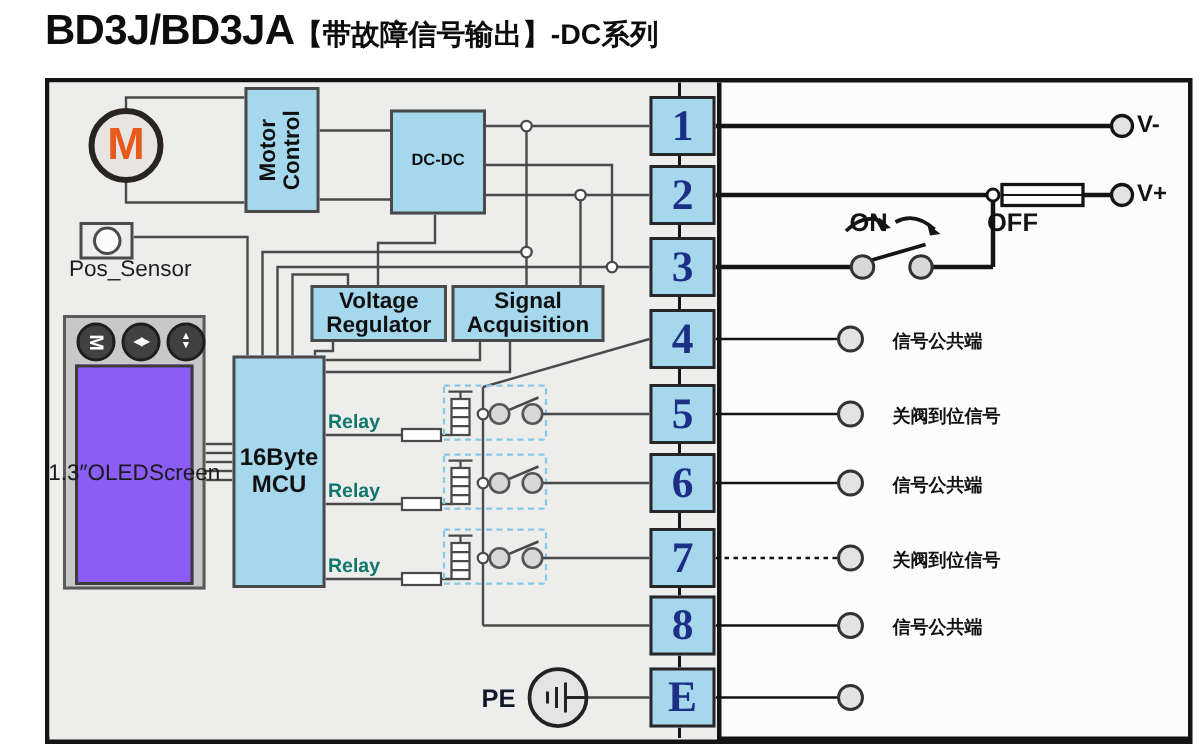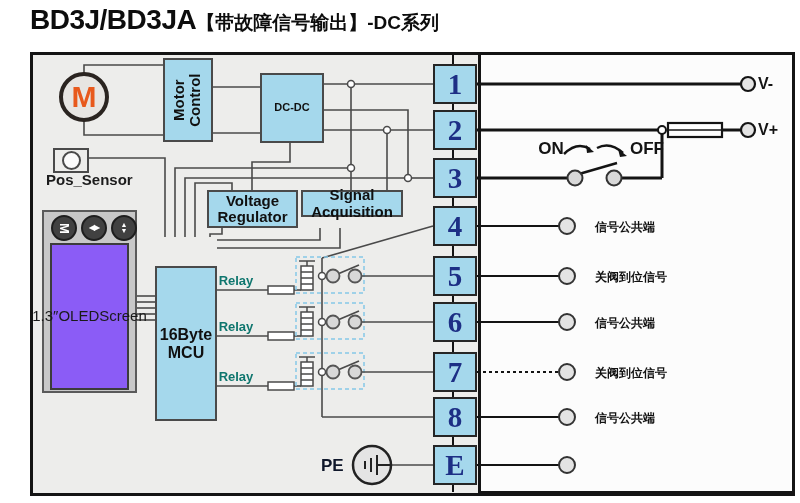--- a/index.html
+++ b/index.html
@@ -27,36 +27,36 @@
         display:flex;align-items:center;justify-content:center;
         font-family:"Liberation Serif",serif;font-size:29px;font-weight:bold;
         color:#1d2f85;z-index:4;}
   
   .motor-lbl{left:66px;top:79px;width:36px;height:36px;display:flex;align-items:center;
         justify-content:center;font-size:30px;font-weight:bold;color:#e8591c;z-index:4;}
   
   .pos-box{left:53px;top:148px;width:36px;height:25px;background:#ededeb;
         border:2px solid #4a4a4a;z-index:4;display:flex;align-items:center;justify-content:center;}
   .pos-circ{width:15px;height:15px;border:2px solid #4a4a4a;border-radius:50%;background:#fbfbfb;}
-  .pos-lbl{left:46px;top:171px;font-size:15px;font-weight:bold;color:#1c1c1c;z-index:4;}
+  .pos-lbl{left:46px;top:171px;font-size:15px;font-weight:normal;color:#1c1c1c;z-index:4;}
   
   .oled-panel{left:42px;top:210px;width:95px;height:183px;background:#c8c8c8;
         border:2px solid #5a5a5a;z-index:4;}
   .oled-screen{left:50px;top:243px;width:79px;height:147px;background:#8b5cf6;
         border:2px solid #3c3c3c;z-index:5;display:flex;
         align-items:center;justify-content:center;font-size:15px;color:#1a1a1a;line-height:1.25;}
   .btn{width:26px;height:26px;border-radius:50%;background:#414141;border:2px solid #1e1e1e;
         color:#fff;display:flex;flex-direction:column;align-items:center;justify-content:center;
         z-index:6;}
   .btn .m{font-size:13px;font-weight:bold;transform:rotate(90deg);line-height:1;}
   .btn .lr{font-size:8px;letter-spacing:-1px;line-height:1;}
   .btn .ud{font-size:7px;line-height:0.85;}
   
   .relay-lbl{width:60px;text-align:center;font-size:13px;font-weight:bold;color:#0f766e;z-index:4;}
-  .onoff{font-size:17px;font-weight:bold;color:#141414;text-align:center;z-index:4;}
+  .onoff{font-size:17px;font-weight:bold;color:#141414;text-align:center;z-index:4;margin-left:28px;}
   .pw{font-size:16px;font-weight:bold;color:#141414;z-index:4;}
   .pe{left:321px;top:456px;font-size:17px;font-weight:bold;color:#0f172a;z-index:4;}
   .sig{left:595px;font-size:12px;font-weight:bold;color:#111;z-index:4;white-space:nowrap;}
 </style>
 </head>
 <body>
 
 <div id="app">
 
   <div class="abs title">
@@ -244,25 +244,25 @@
       <div>Control</div>
     </div>
   </div>
   <div class="abs blk" style="left:260px;top:73px;width:64px;height:70px;font-size:11px;">
     <div>DC-DC</div>
   </div>
   <div class="abs blk" style="left:207px;top:190px;width:91px;height:38px;font-size:15px;">
     <div>Voltage</div>
     <div>Regulator</div>
   </div>
-  <div class="abs blk" style="left:301px;top:190px;width:102px;height:27px;font-size:15px;">
+  <div class="abs blk" style="left:301px;top:190px;width:102px;height:38px;font-size:15px;">
     <div>Signal</div>
     <div>Acquisition</div>
   </div>
-  <div class="abs blk" style="left:155px;top:237px;width:62px;height:155px;font-size:16px;margin-top:29px;">
+  <div class="abs blk" style="left:155px;top:237px;width:62px;height:155px;font-size:16px;">
     <div>16Byte</div>
     <div>MCU</div>
   </div>
 
   <div class="abs pos-box">
     <div class="pos-circ"></div>
   </div>
   <div class="abs pos-lbl">Pos_Sensor</div>
 
   <div class="abs oled-panel"></div>

